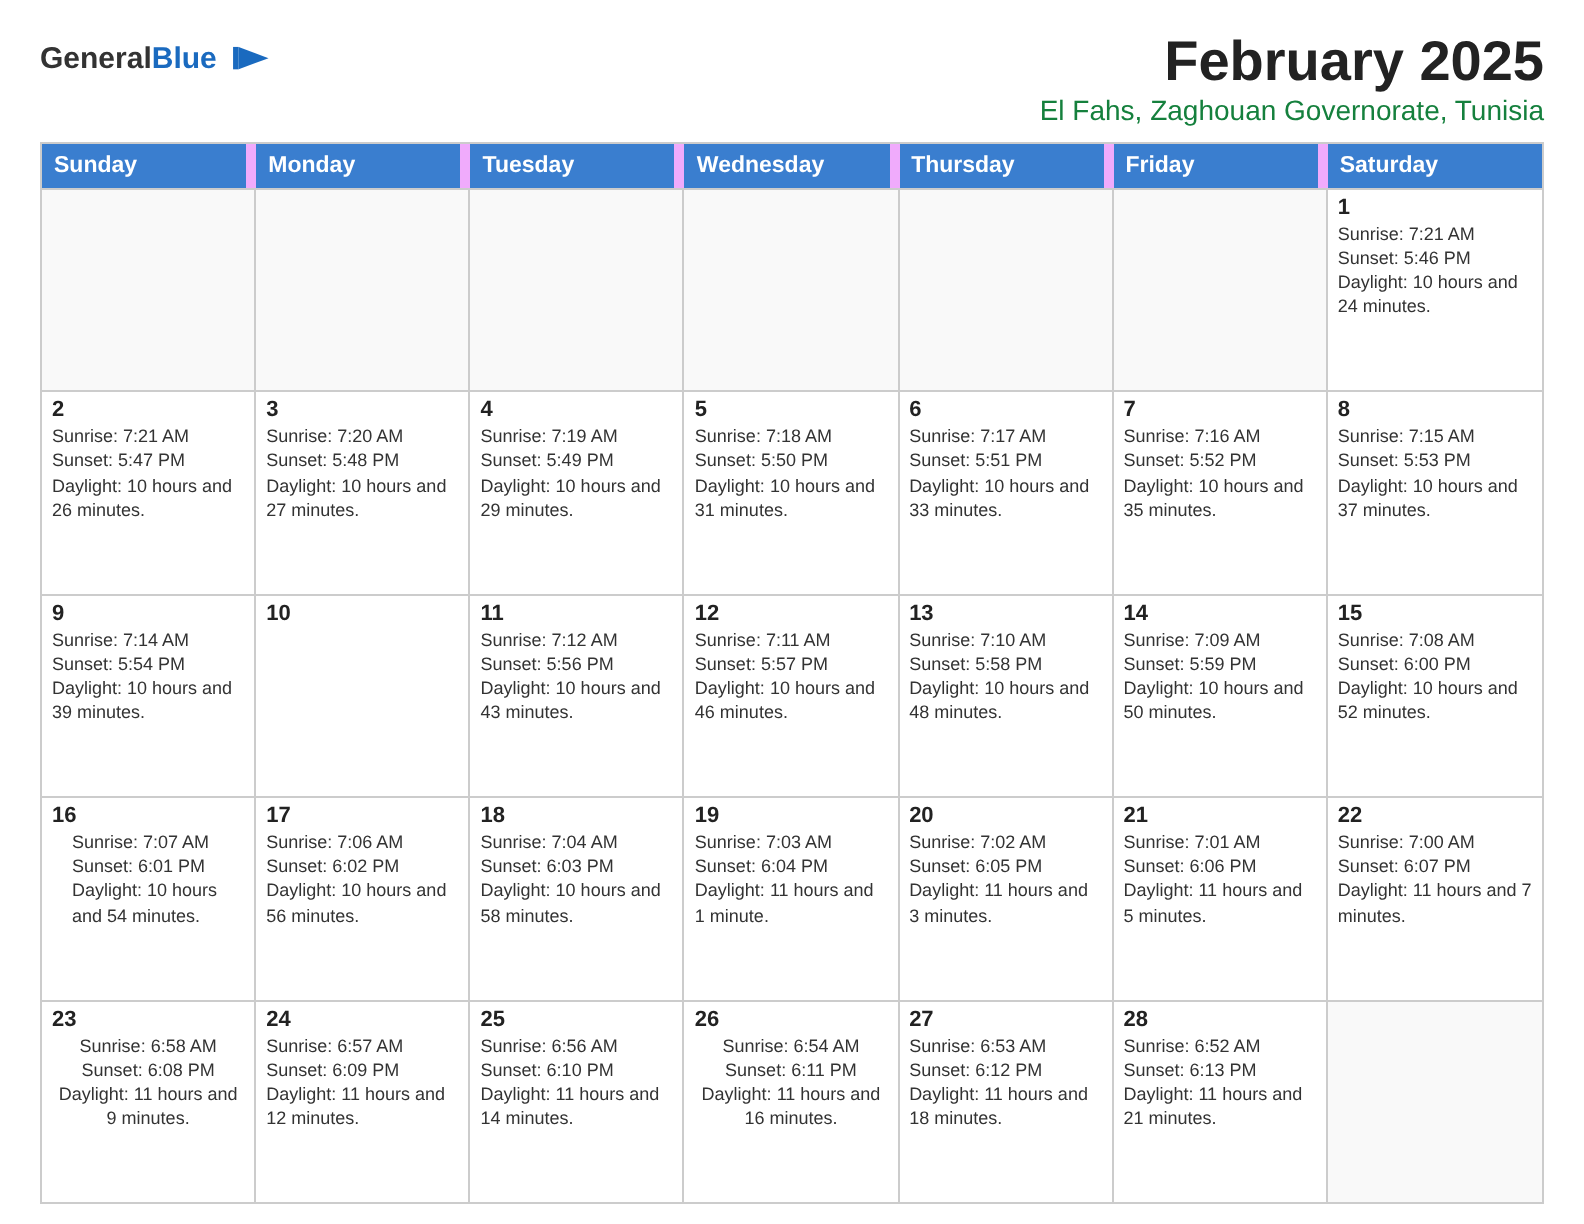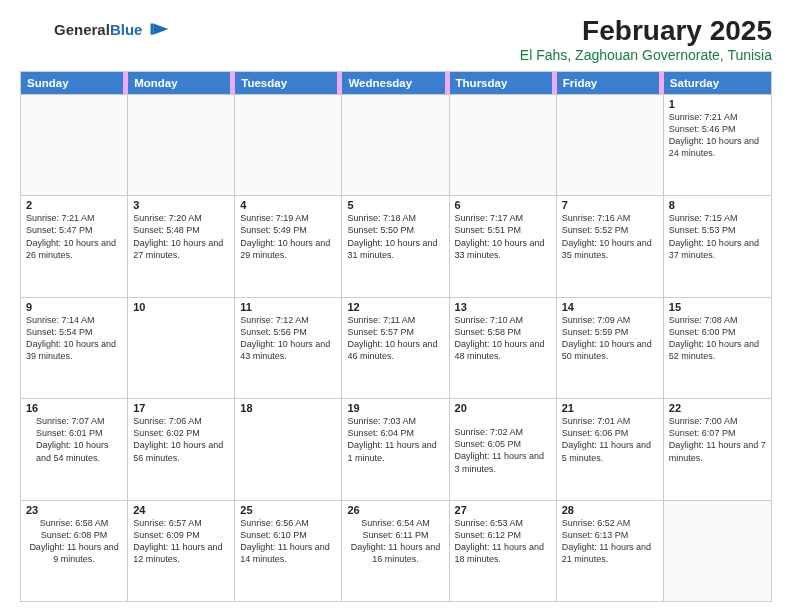--- a/index.html
+++ b/index.html
@@ -25,21 +25,20 @@
     }
     .logo {
       display: flex;
       align-items: center;
       gap: 0;
     }
     .logo-text {
       font-size: 15px;
       font-weight: bold;
       line-height: 1.2;
-      margin-left: 34px;
     }
     .logo-general { color: #333; }
     .logo-blue { color: #1a6abf; }
     .logo-icon {
       width: 28px;
       height: 28px;
       margin-left: 2px;
     }
     .title-block {
       text-align: right;
@@ -252,30 +251,33 @@
 Daylight: 10 hours and 54 minutes.</div>
           </div>
           <div class="cal-cell">
             <div class="day-num">17</div>
             <div class="cell-text" style="white-space: pre-line;">Sunrise: 7:06 AM
 Sunset: 6:02 PM
 Daylight: 10 hours and 56 minutes.</div>
           </div>
           <div class="cal-cell">
             <div class="day-num">18</div>
+            <div class="cell-text" style="white-space: pre-line;">Sunrise: 7:04 AM
+Sunset: 6:03 PM
+Daylight: 10 hours and 58 minutes.</div>
           </div>
           <div class="cal-cell">
             <div class="day-num">19</div>
             <div class="cell-text" style="white-space: pre-line;">Sunrise: 7:03 AM
 Sunset: 6:04 PM
 Daylight: 11 hours and 1 minute.</div>
           </div>
           <div class="cal-cell">
             <div class="day-num">20</div>
-            <div class="cell-text" style="white-space: pre-line; margin-top: 11px;">Sunrise: 7:02 AM
+            <div class="cell-text" style="white-space: pre-line;">Sunrise: 7:02 AM
 Sunset: 6:05 PM
 Daylight: 11 hours and 3 minutes.</div>
           </div>
           <div class="cal-cell">
             <div class="day-num">21</div>
             <div class="cell-text" style="white-space: pre-line;">Sunrise: 7:01 AM
 Sunset: 6:06 PM
 Daylight: 11 hours and 5 minutes.</div>
           </div>
           <div class="cal-cell">

